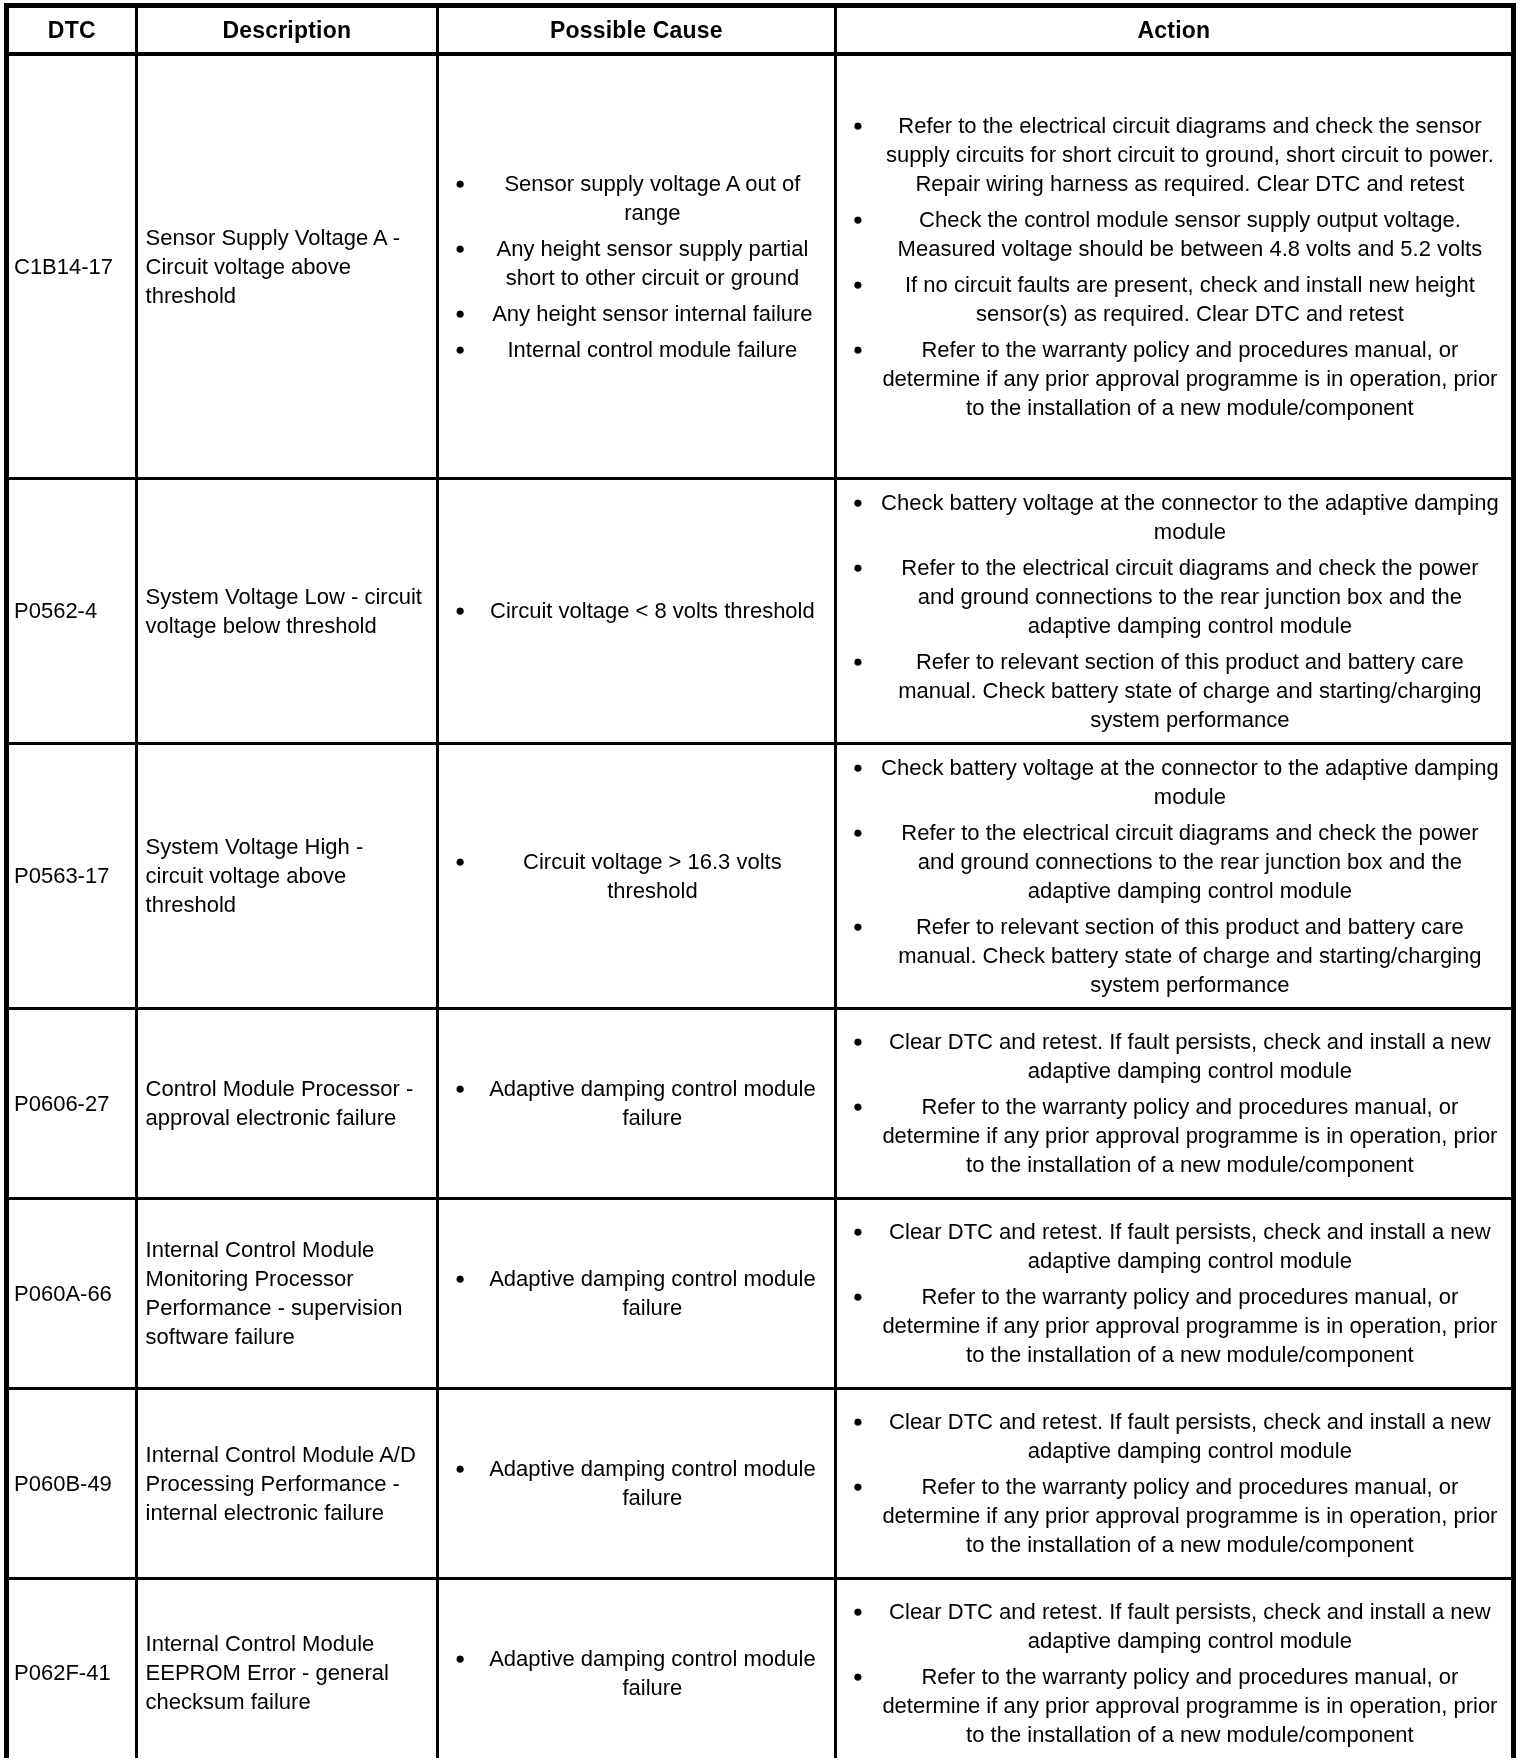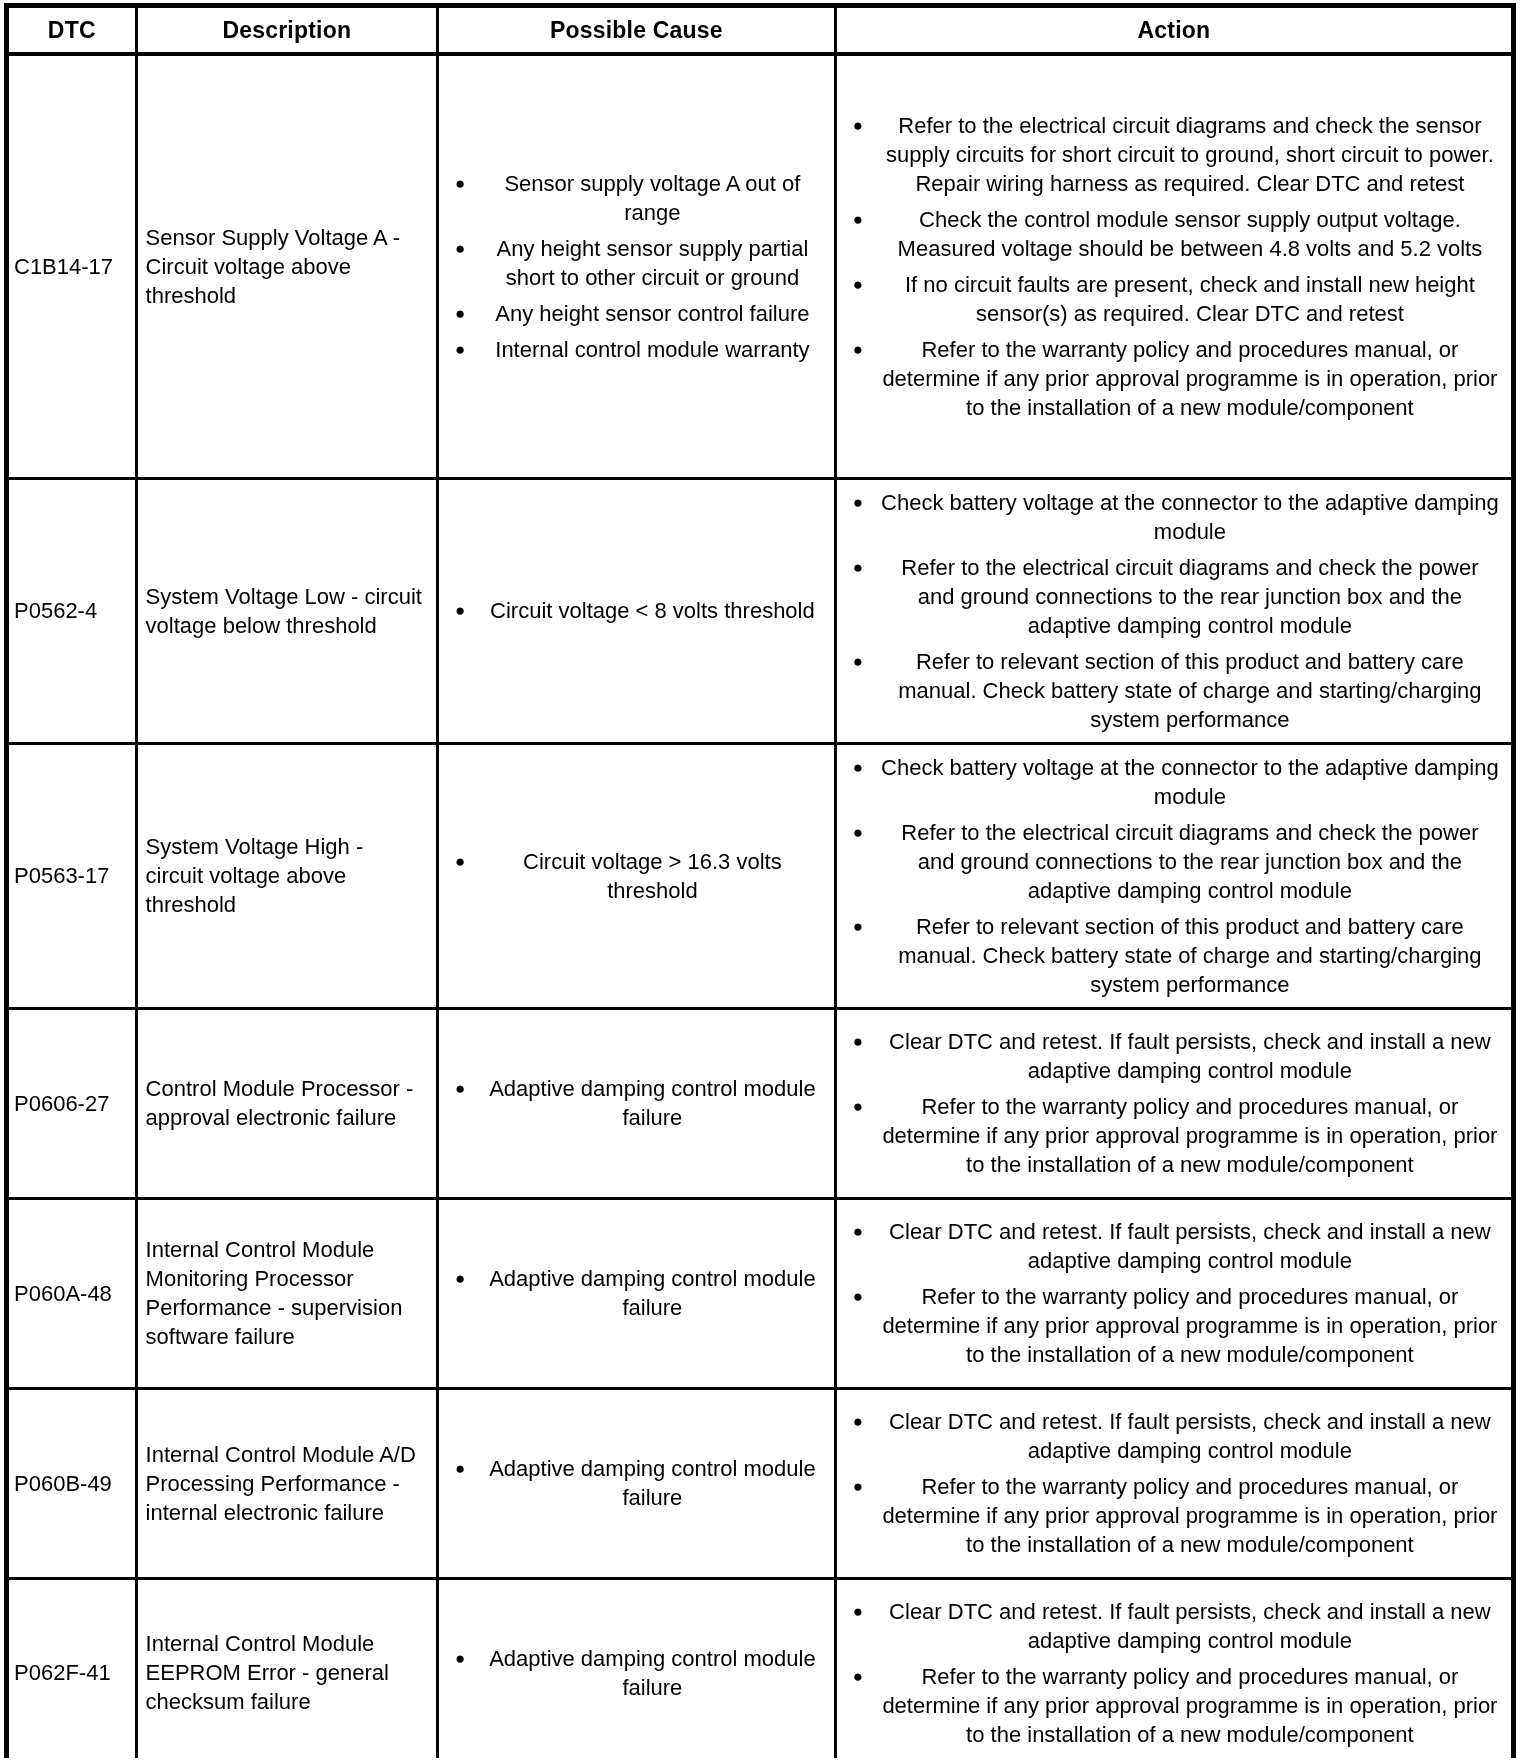--- a/index.html
+++ b/index.html
@@ -96,25 +96,25 @@
             <div class="bullet-item">
                 <span class="glyph">●</span>
                 <span class="txt">Sensor supply voltage A out of range</span>
               </div>
             <div class="bullet-item">
                 <span class="glyph">●</span>
                 <span class="txt">Any height sensor supply partial short to other circuit or ground</span>
               </div>
             <div class="bullet-item">
                 <span class="glyph">●</span>
-                <span class="txt">Any height sensor control failure</span>
-              </div>
-            <div class="bullet-item">
-                <span class="glyph">●</span>
-                <span class="txt">Internal control module warranty</span>
+                <span class="txt">Any height sensor internal failure</span>
+              </div>
+            <div class="bullet-item">
+                <span class="glyph">●</span>
+                <span class="txt">Internal control module failure</span>
               </div>
           </div>
         </td>
         <td class="cell-action">
           <div class="bullets">
             <div class="bullet-item">
                 <span class="glyph">●</span>
                 <span class="txt">Refer to the electrical circuit diagrams and check the sensor supply circuits for short circuit to ground, short circuit to power. Repair wiring harness as required. Clear DTC and retest</span>
               </div>
             <div class="bullet-item">
@@ -210,21 +210,21 @@
               </div>
             <div class="bullet-item">
                 <span class="glyph">●</span>
                 <span class="txt">Refer to the warranty policy and procedures manual, or determine if any prior approval programme is in operation, prior to the installation of a new module/component</span>
               </div>
           </div>
         </td>
       </tr>
 
       <tr class="r4">
-        <td class="cell-dtc">P060A-48</td>
+        <td class="cell-dtc">P060A-66</td>
         <td class="cell-desc">Internal Control Module Monitoring Processor Performance - supervision software failure</td>
         <td class="cell-cause">
           <div class="bullets">
             <div class="bullet-item">
                 <span class="glyph">●</span>
                 <span class="txt">Adaptive damping control module failure</span>
               </div>
           </div>
         </td>
         <td class="cell-action">

